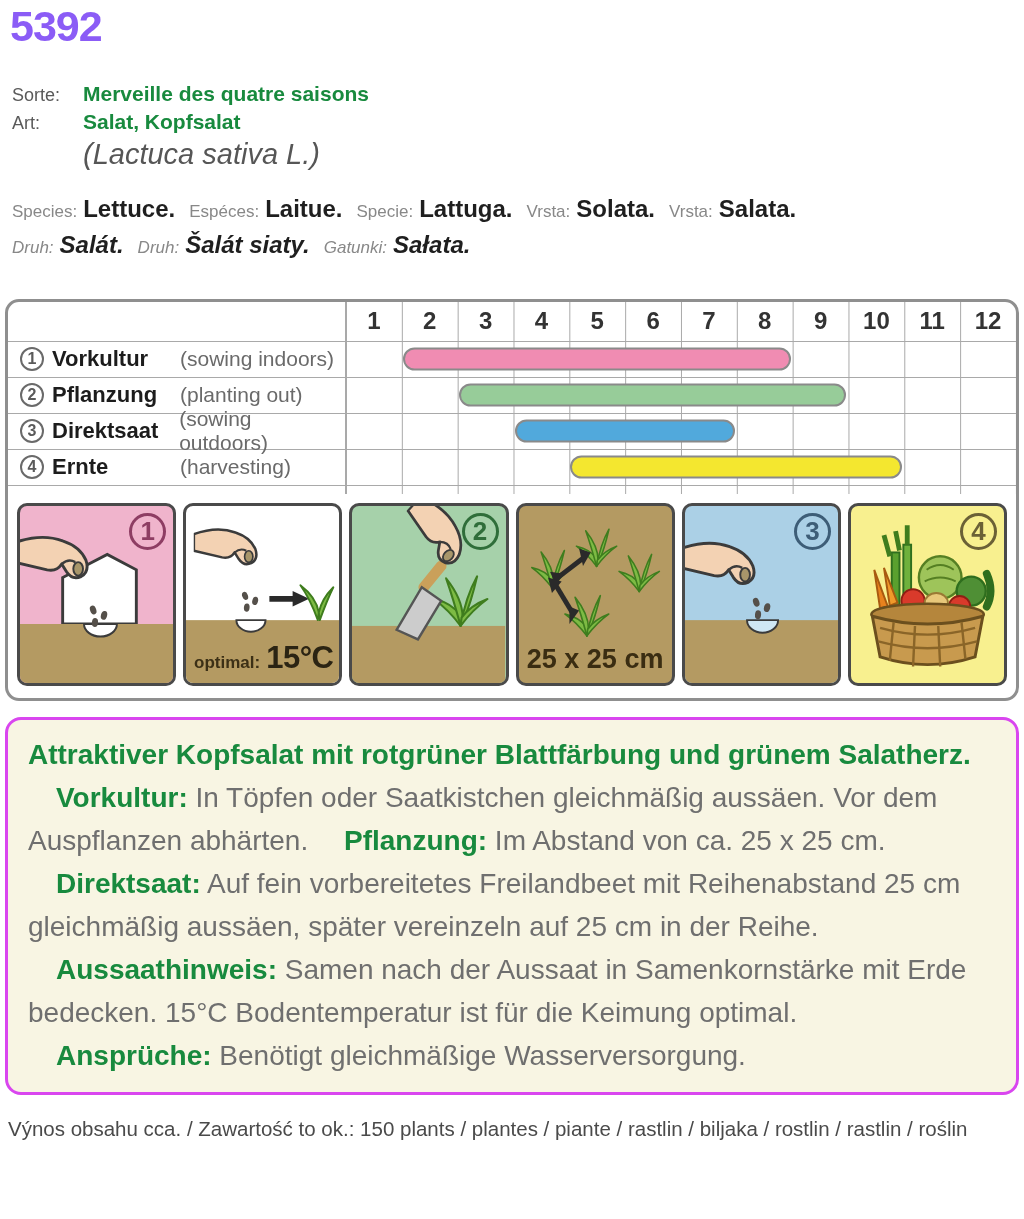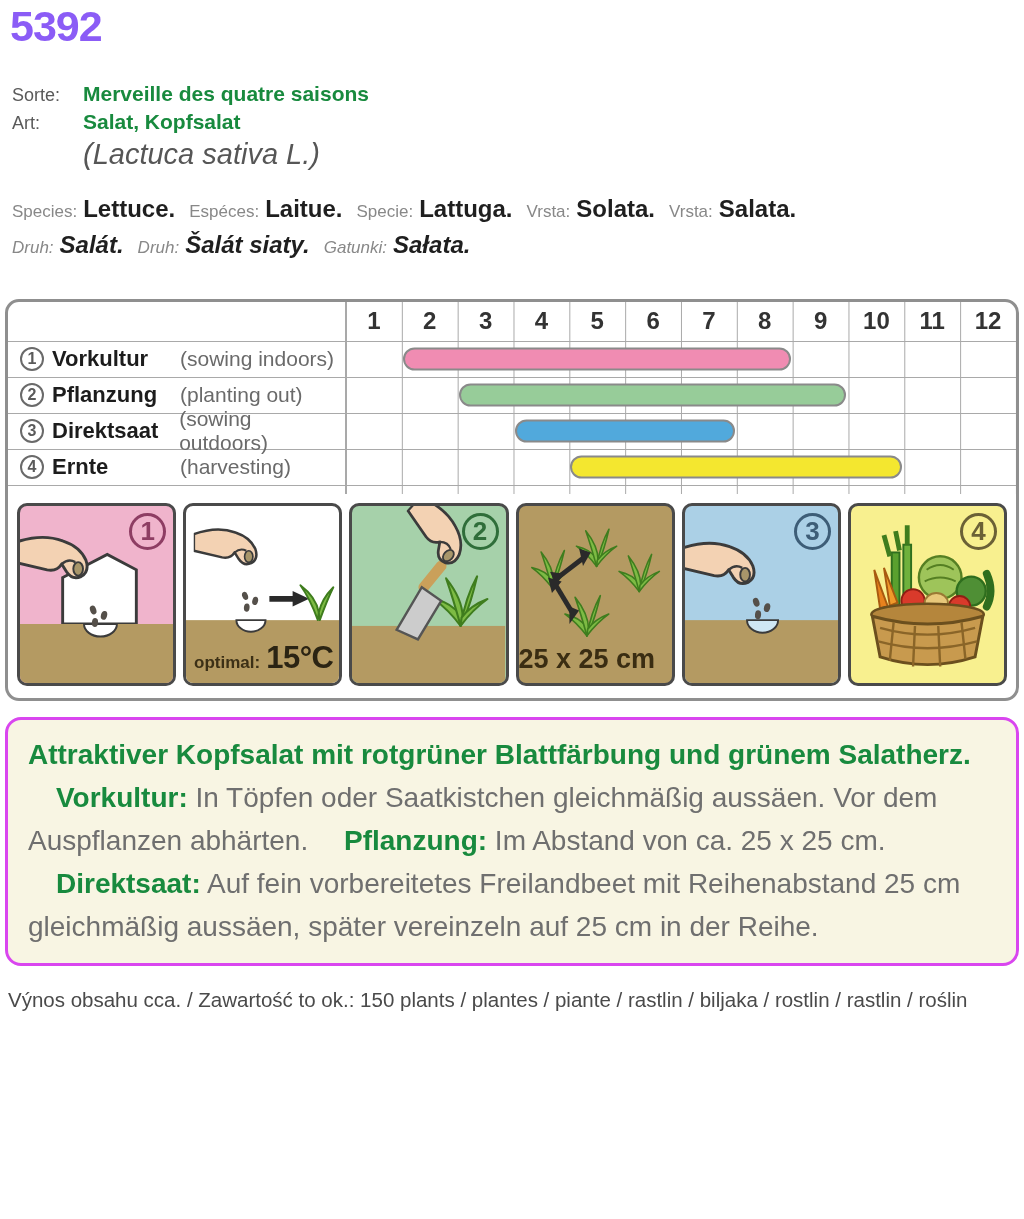--- a/index.html
+++ b/index.html
@@ -51,21 +51,21 @@
   .panel { position:relative; flex:1; height:183px; border:3px solid #4a4a4a; border-radius:10px; overflow:hidden; background:#fff; }
   .panel svg { position:absolute; inset:0; width:100%; height:100%; display:block; }
   .badge {
     position:absolute; top:7px; right:7px; width:37px; height:37px; border-radius:50%;
     border:3px solid #444; color:#444; font-size:26px; font-weight:bold;
     display:flex; align-items:center; justify-content:center;
   }
   .temp-row { position:absolute; left:4px; right:2px; bottom:7px; display:flex; align-items:baseline; justify-content:center; gap:6px; }
   .temp-label { font-size:17px; font-weight:bold; color:#3c3016; }
   .temp-value { font-size:31px; font-weight:bold; color:#2b2413; letter-spacing:-0.5px; }
-  .spacing-label { position:absolute; left:0; right:0; bottom:8px; text-align:left; font-size:27px; font-weight:bold; color:#3a2d12; }
+  .spacing-label { position:absolute; left:0; right:0; bottom:8px; text-align:center; font-size:27px; font-weight:bold; color:#3a2d12; }
   
   .desc-box {
     margin:16px 5px 0 5px; border:3px solid #d946ef; border-radius:16px;
     background:#f8f5e3; padding:13px 24px 15px 20px;
     font-size:28px; line-height:1.54; color:#6f6f6f;
   }
   .desc-box p { margin:0; }
   .headline { color:#188a3e; font-weight:bold; }
   .run.green { color:#188a3e; font-weight:bold;margin-left:28px; }
   
@@ -298,17 +298,19 @@
       </svg>
       <div class="badge" style="color: rgb(107, 97, 54); border-color: rgb(107, 97, 54);">4</div>
     </div>
   </div>
 </div>
 
 <div class="desc-box">
   <p class="headline">Attraktiver Kopfsalat mit rotgrüner Blattfärbung und grünem Salatherz.</p>
   <p><span class="run green">Vorkultur:</span><span class="run"> In Töpfen oder Saatkistchen gleichmäßig aussäen. Vor dem Auspflanzen abhärten. </span><span class="run green">Pflanzung:</span><span class="run"> Im Abstand von ca. 25 x 25 cm.</span></p>
   <p><span class="run green">Direktsaat:</span><span class="run"> Auf fein vorbereitetes Freilandbeet mit Reihenabstand 25 cm gleichmäßig aussäen, später vereinzeln auf 25 cm in der Reihe.</span></p>
+  <p><span class="run green">Aussaathinweis:</span><span class="run"> Samen nach der Aussaat in Samenkornstärke mit Erde bedecken. 15°C Bodentemperatur ist für die Keimung optimal.</span></p>
+  <p><span class="run green">Ansprüche:</span><span class="run"> Benötigt gleichmäßige Wasserversorgung.</span></p>
 </div>
 
 <div class="footer">
   <div>Výnos obsahu cca. / Zawartość to ok.:  150 plants / plantes / piante / rastlin / biljaka / rostlin / rastlin / roślin</div>
 </div>
 
 </body></html>

